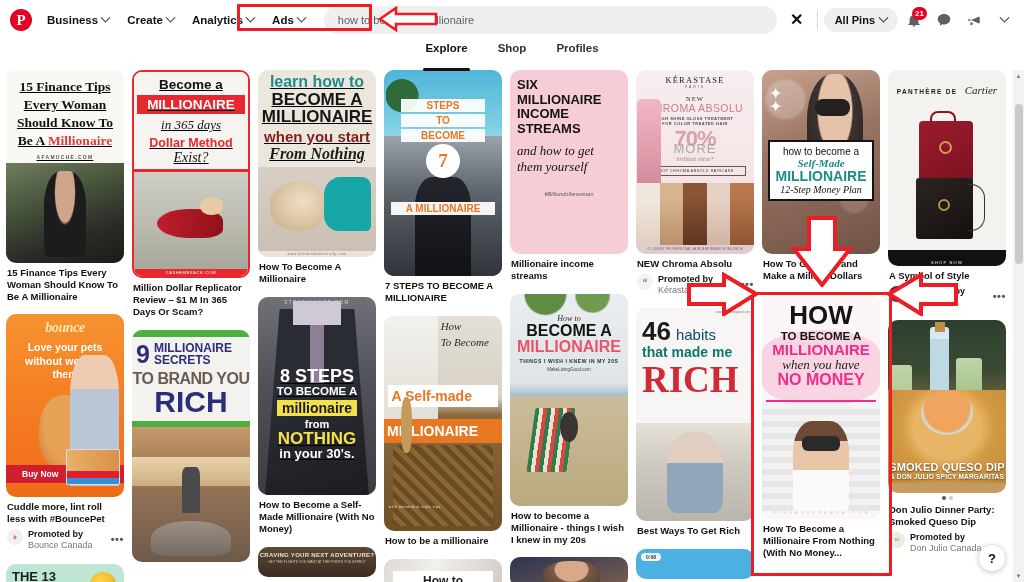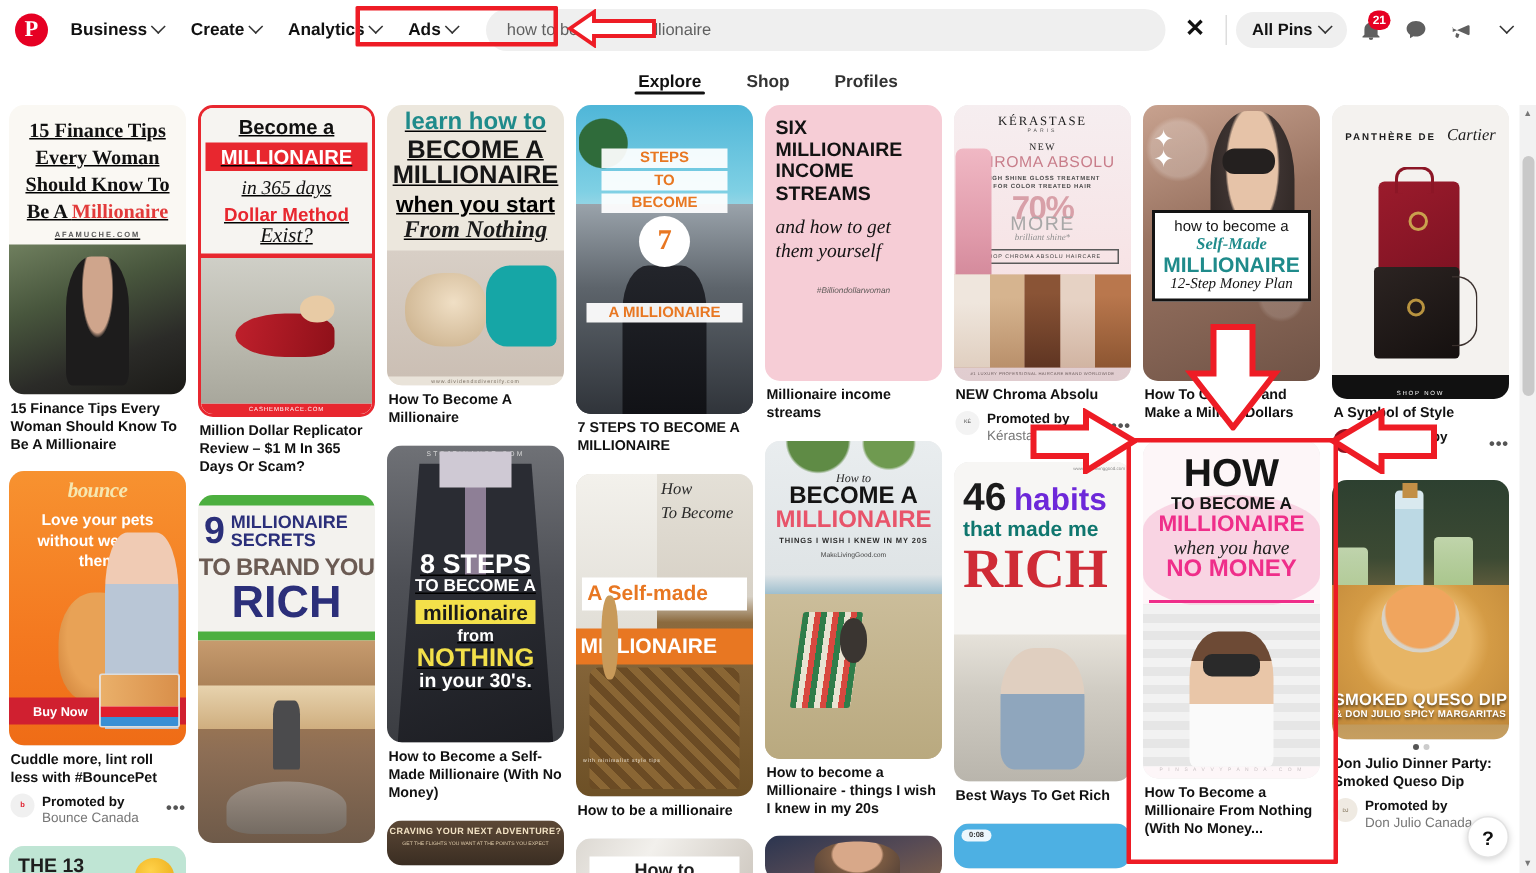--- a/index.html
+++ b/index.html
@@ -95,21 +95,21 @@
   
   .tabs {
     height: 30px;
     display: flex; align-items: center; justify-content: center;
     gap: 26px;
     background: #fff;
     position: relative; z-index: 30;
   }
   .tab {
     font-size: 11.5px; font-weight: bold; color: #333;
-    padding: 2px 2px 2px 2px; cursor: pointer; position: relative;
+    padding: 2px 2px 17px 2px; cursor: pointer; position: relative;
   }
   .tab.active { color: #111; }
   .tab.active::after {
     content: ""; position: absolute; left: 0; right: 0; bottom: 0;
     height: 2.5px; background: #111; border-radius: 2px;
   }
 
   
   .board {
     position: relative;
@@ -396,21 +396,21 @@
 
   <div class="col">
 
     <div class="pin">
       <div class="pin-img">
         <div class="poster" style="background:#ece7dd;">
           <div class="ptxt" style="padding:4px 3px 0;">
             <div style="font-weight:bold;font-size:16px;color:#1f8b8b;line-height:1;">learn how to</div>
             <div style="font-weight:bold;font-size:17px;color:#161616;line-height:.98;margin-top:2px;">BECOME A</div>
             <div style="font-weight:bold;font-size:17px;color:#161616;line-height:.98;">MILLIONAIRE</div>
-            <div style="font-weight:bold;font-size:15px;color:#000000;line-height:1;margin-top:4px;">when you start</div>
+            <div style="font-weight:bold;font-size:15px;color:#7f1d1d;line-height:1;margin-top:4px;">when you start</div>
             <div style="font-family:'Liberation Serif',serif;font-style:italic;font-weight:bold;font-size:16px;color:#1b1b1b;margin:1px 0 4px;">From Nothing</div>
           </div>
           <div class="photo" style="height:84px;background:linear-gradient(180deg,#d8cfc6 0%,#cbbfb4 100%);position:relative;">
             <div style="position:absolute;left:10%;top:18%;width:46%;height:58%;background:radial-gradient(ellipse at 60% 40%,#f0dfc5,#c6ab85);border-radius:46% 40% 40% 46%;"></div>
             <div style="position:absolute;right:4%;top:12%;width:40%;height:64%;background:#16a6a6;border-radius:34% 18% 10% 30%;"></div>
           </div>
           <div class="url-strip" style="background:#e9e3d9;color:#7a6f62;font-size:3.5px;">www.dividendsdiversify.com</div>
         </div>
       </div>
       <div class="pin-title">How To Become A Millionaire</div>
@@ -589,21 +589,21 @@
       </div>
     </div>
 
     <div class="pin">
       <div class="pin-img">
         <div class="poster" style="height:213px;background:#f7f6f4;position:relative;">
           <div style="text-align:right;font-size:3px;color:#888;padding:2px 4px 0;">www.makelivinggood.com</div>
           <div style="padding:4px 6px 0;">
             <div style="display:flex;align-items:baseline;gap:5px;">
               <span style="font-weight:bold;font-size:26px;color:#1b1b1b;line-height:1;">46</span>
-              <span style="font-weight:bold;font-size:21px;color:#6d28d9;line-height:1;">habits</span>
+              <span style="font-weight:normal;font-size:15px;color:#0c4a6e;line-height:1;">habits</span>
             </div>
             <div style="font-weight:bold;font-size:14px;color:#0f766e;line-height:1.05;margin-top:1px;">that made me</div>
             <div style="font-family:'Liberation Serif',serif;font-weight:bold;font-size:37px;color:#cf2b36;line-height:1;margin-top:1px;">RICH</div>
           </div>
           <div style="position:absolute;left:0;right:0;bottom:0;height:46%;background:linear-gradient(180deg,#e6e2da 0%,#cfcbc2 40%,#b9b5ac 100%);"></div>
           <div style="position:absolute;left:26%;bottom:4%;width:48%;height:38%;background:linear-gradient(180deg,#e0cfc0 0 38%,#8fa6bd 38% 100%);border-radius:40% 40% 16% 16%;"></div>
         </div>
       </div>
       <div class="pin-title">Best Ways To Get Rich</div>
     </div>

